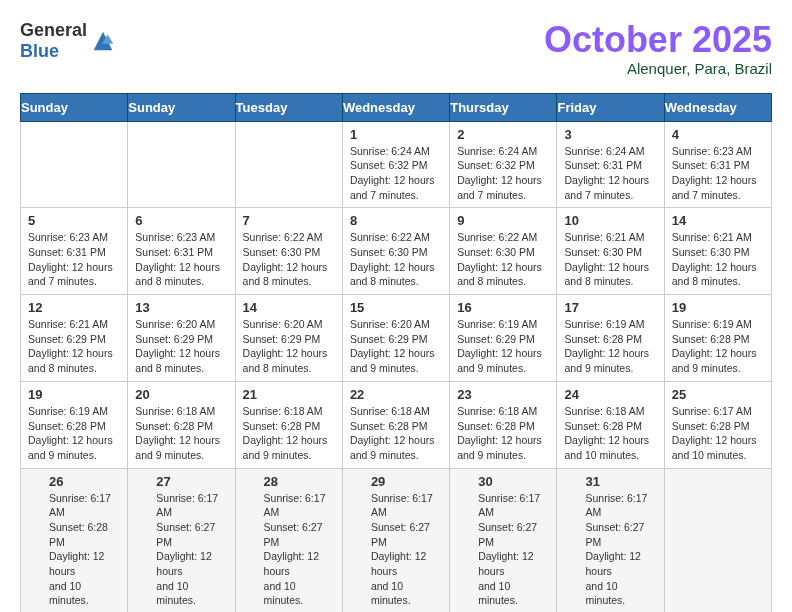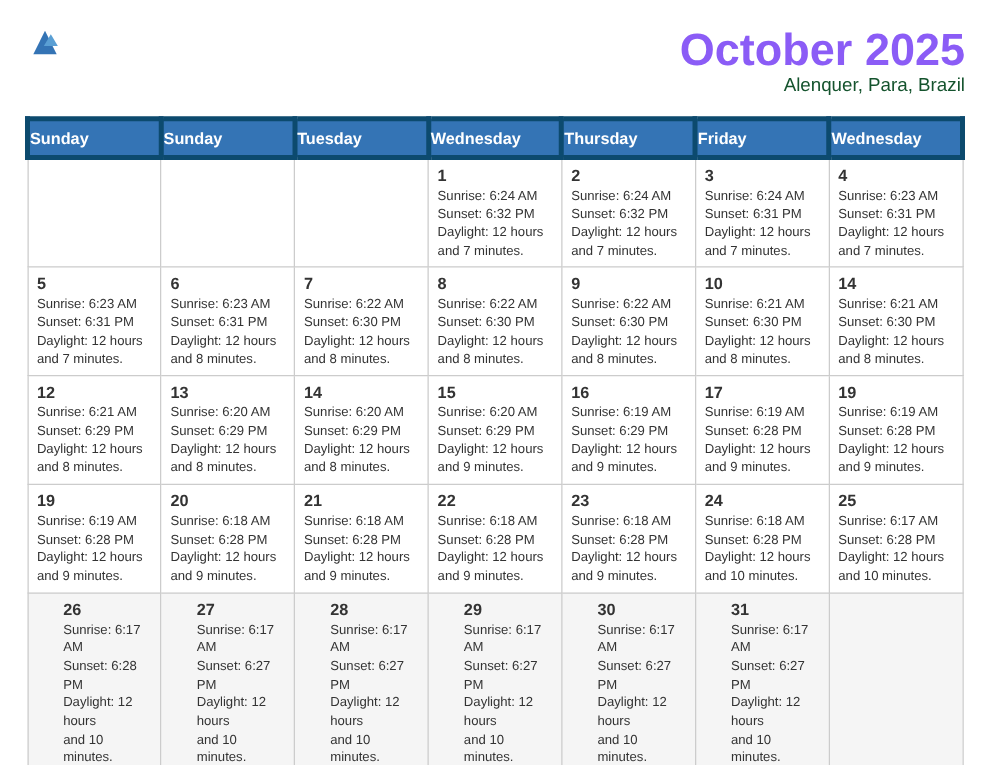--- a/index.html
+++ b/index.html
@@ -53,21 +53,21 @@
       border-collapse: collapse;
       border: 1px solid #ccc;
     }
     .calendar th {
       background-color: #3474b5;
       color: #fff;
       text-align: left;
       padding: 6px 0;
       font-size: 13px;
       font-weight: bold;
-      border: 4px solid #0c4a6e;
+      border: 1px solid #0c4a6e;
     }
     .calendar td {
       vertical-align: top;
       padding: 5px 7px;
       border: 1px solid #ccc;
       font-size: 10.5px;
       color: #333;
       width: 108px;
       min-height: 80px;
       background: #fff;
@@ -88,20 +88,24 @@
     .cell-text {
       line-height: 1.4;
       font-size: 10.5px;
     }
   </style>
 </head>
 <body>
 
 <div class="header">
   <div class="logo">
+    <div>
+      <span class="logo-text-general">General</span><br>
+      <span class="logo-text-blue">Blue</span>
+    </div>
     <svg class="logo-icon" viewBox="0 0 30 30">
       <polygon points="5,25 15,5 25,25" fill="#3474b5"></polygon>
       <polygon points="14,18 20,8 26,18" fill="#5a9fd4"></polygon>
     </svg>
   </div>
   <div class="title-section">
     <div class="month-title">October 2025</div>
     <div class="location">Alenquer, Para, Brazil</div>
   </div>
 </div>

